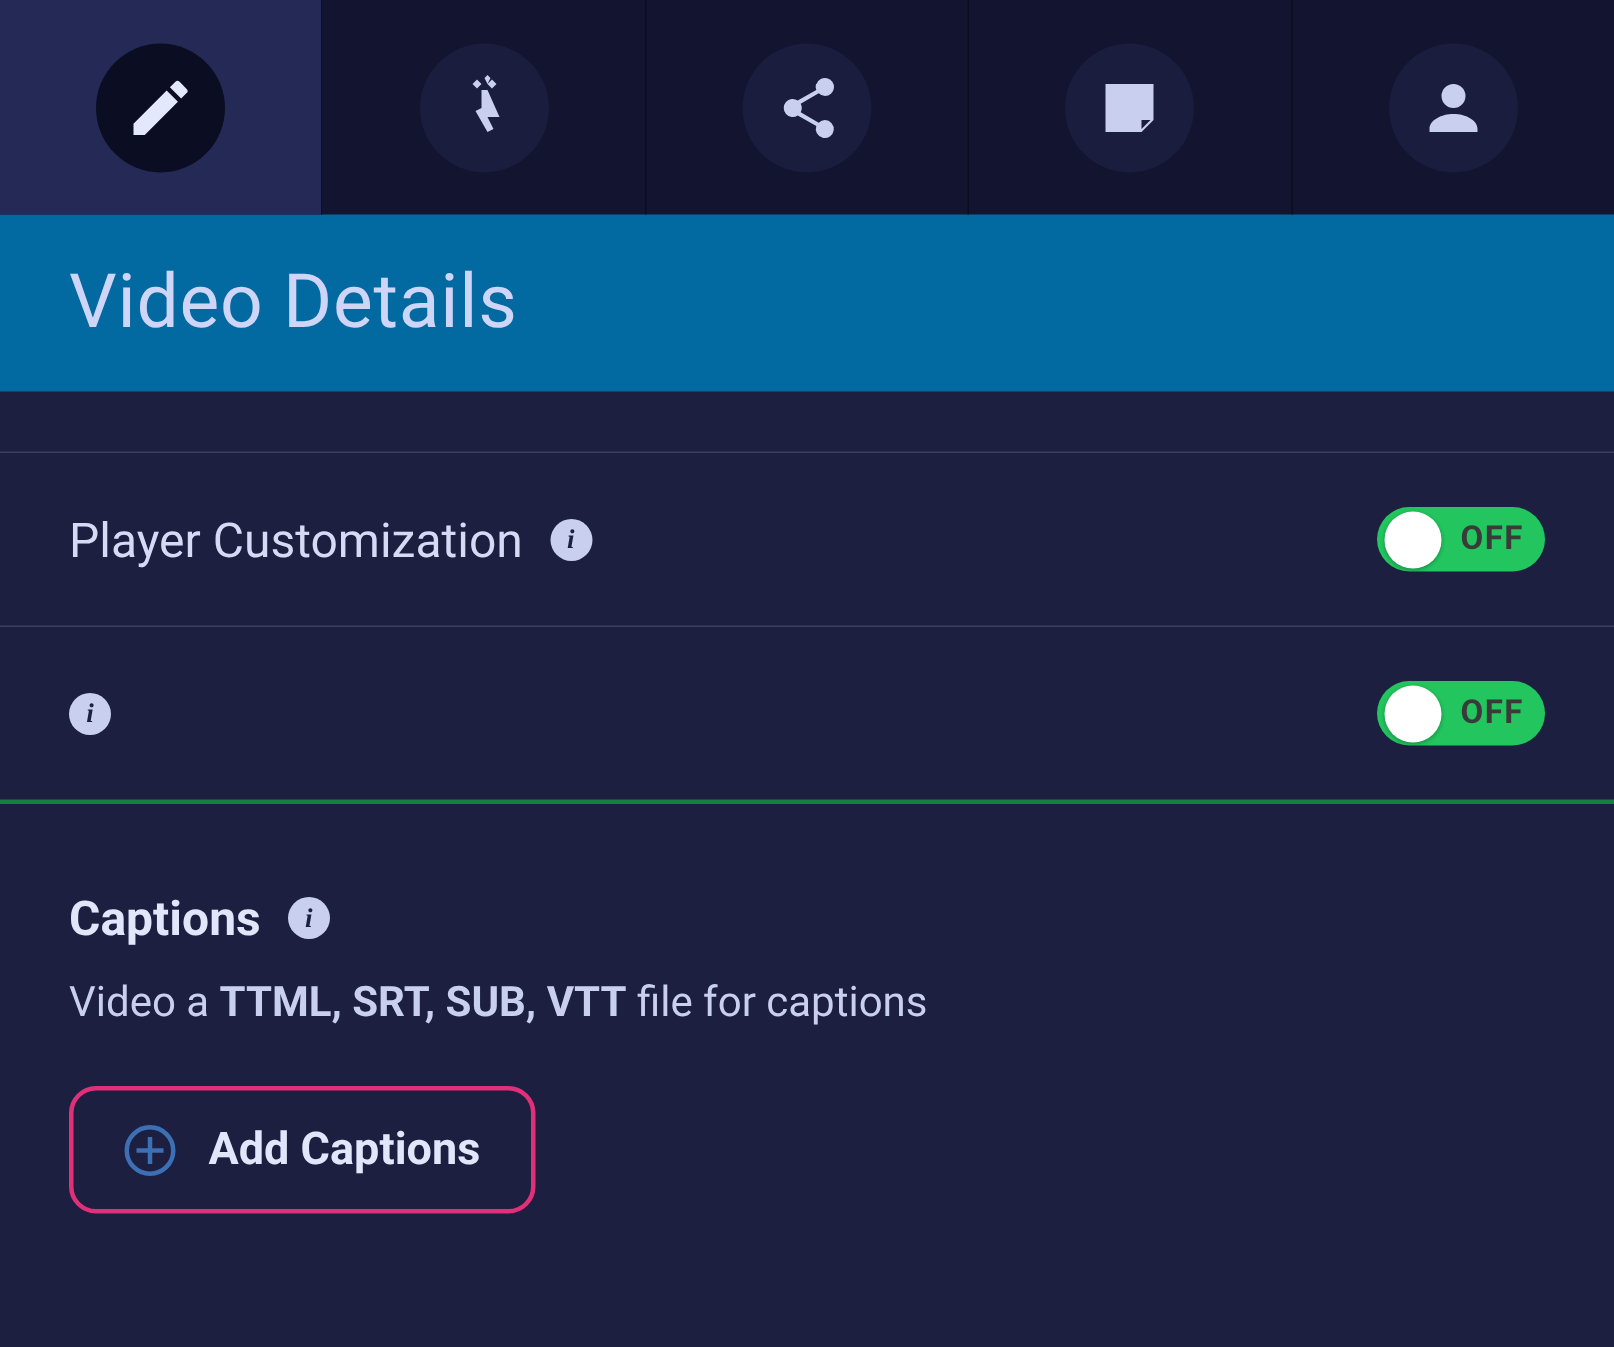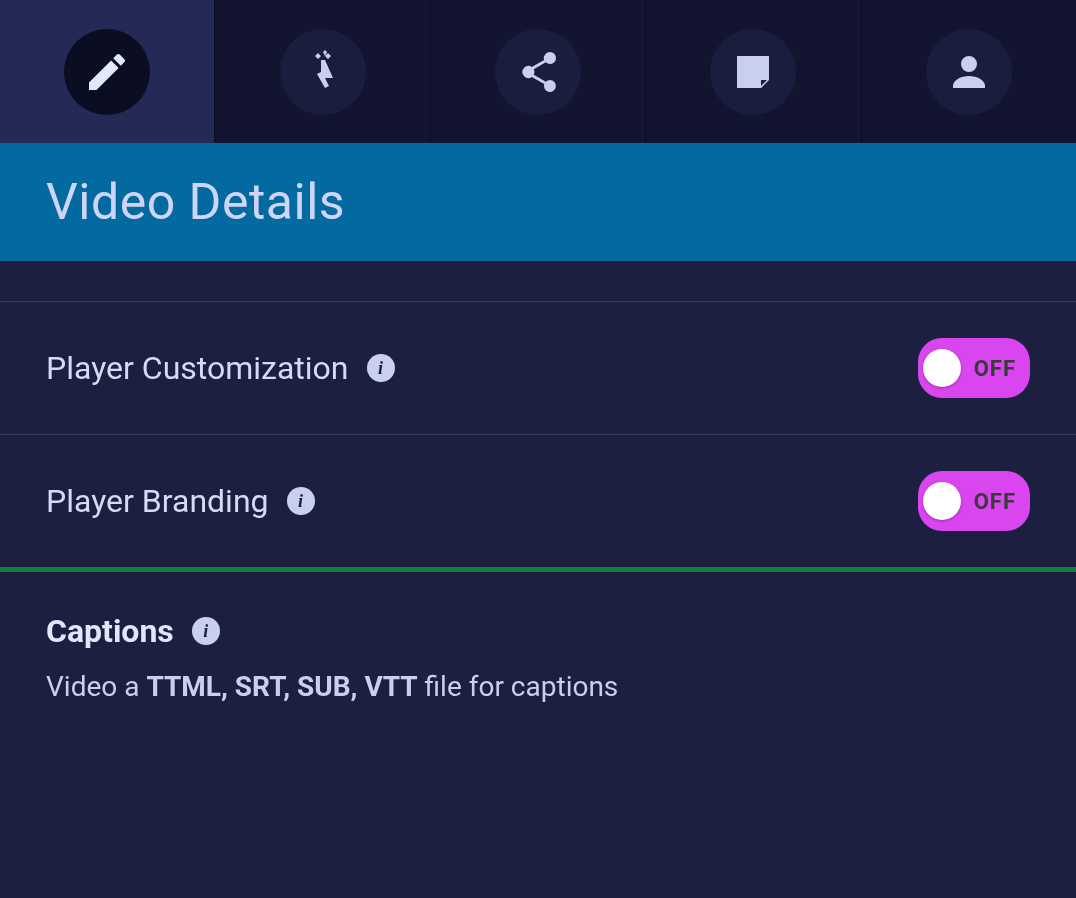--- a/index.html
+++ b/index.html
@@ -79,22 +79,22 @@
     align-items: center;
     justify-content: center;
     font-family: Georgia, serif;
     font-weight: bold;
     font-size: 18px;
     font-style: italic;
     cursor: pointer;
   }
   .toggle {
     width: 112px;
-    height: 60px;
-    background: #d946ef;
+    height: 43px;
+    background: #22c55e;
     border-radius: 24px;
     position: relative;
     display: flex;
     align-items: center;
     cursor: pointer;
   }
   .toggle-knob {
     width: 38px;
     height: 38px;
     border-radius: 50%;
@@ -105,22 +105,22 @@
   }
   .toggle-text {
     position: absolute;
     right: 14px;
     font-size: 22px;
     font-weight: 700;
     color: #3a3a3a;
     letter-spacing: 1px;
   }
   .captions-section {
-    border-top: 5px solid #15803d;
-    padding: 40px 46px;
+    border-top: 3px solid #15803d;
+    padding: 57px 46px;
   }
   .captions-title {
     display: flex;
     align-items: center;
     gap: 18px;
     font-size: 32px;
     font-weight: 700;
     color: #e2e6fb;
     margin-bottom: 20px;
   }
@@ -222,32 +222,35 @@
       <span class="info-icon">i</span>
     </div>
     <div class="toggle">
       <div class="toggle-knob"></div>
       <span class="toggle-text">OFF</span>
     </div>
   </div>
 
   <div class="row">
     <div class="row-label">
-      <span>Player Branding</span>
       <span class="info-icon">i</span>
     </div>
     <div class="toggle">
       <div class="toggle-knob"></div>
       <span class="toggle-text">OFF</span>
     </div>
   </div>
 
   <div class="captions-section">
     <div class="captions-title">
       <span>Captions</span>
       <span class="info-icon">i</span>
     </div>
     <div class="captions-desc">
       <span>Video a </span><span class="bold">TTML, SRT, SUB, VTT</span><span> file for captions</span>
     </div>
+    <div class="add-btn">
+      <span class="plus"></span>
+      <span class="label">Add Captions</span>
+    </div>
   </div>
 
 </div>
 
 </body></html>

